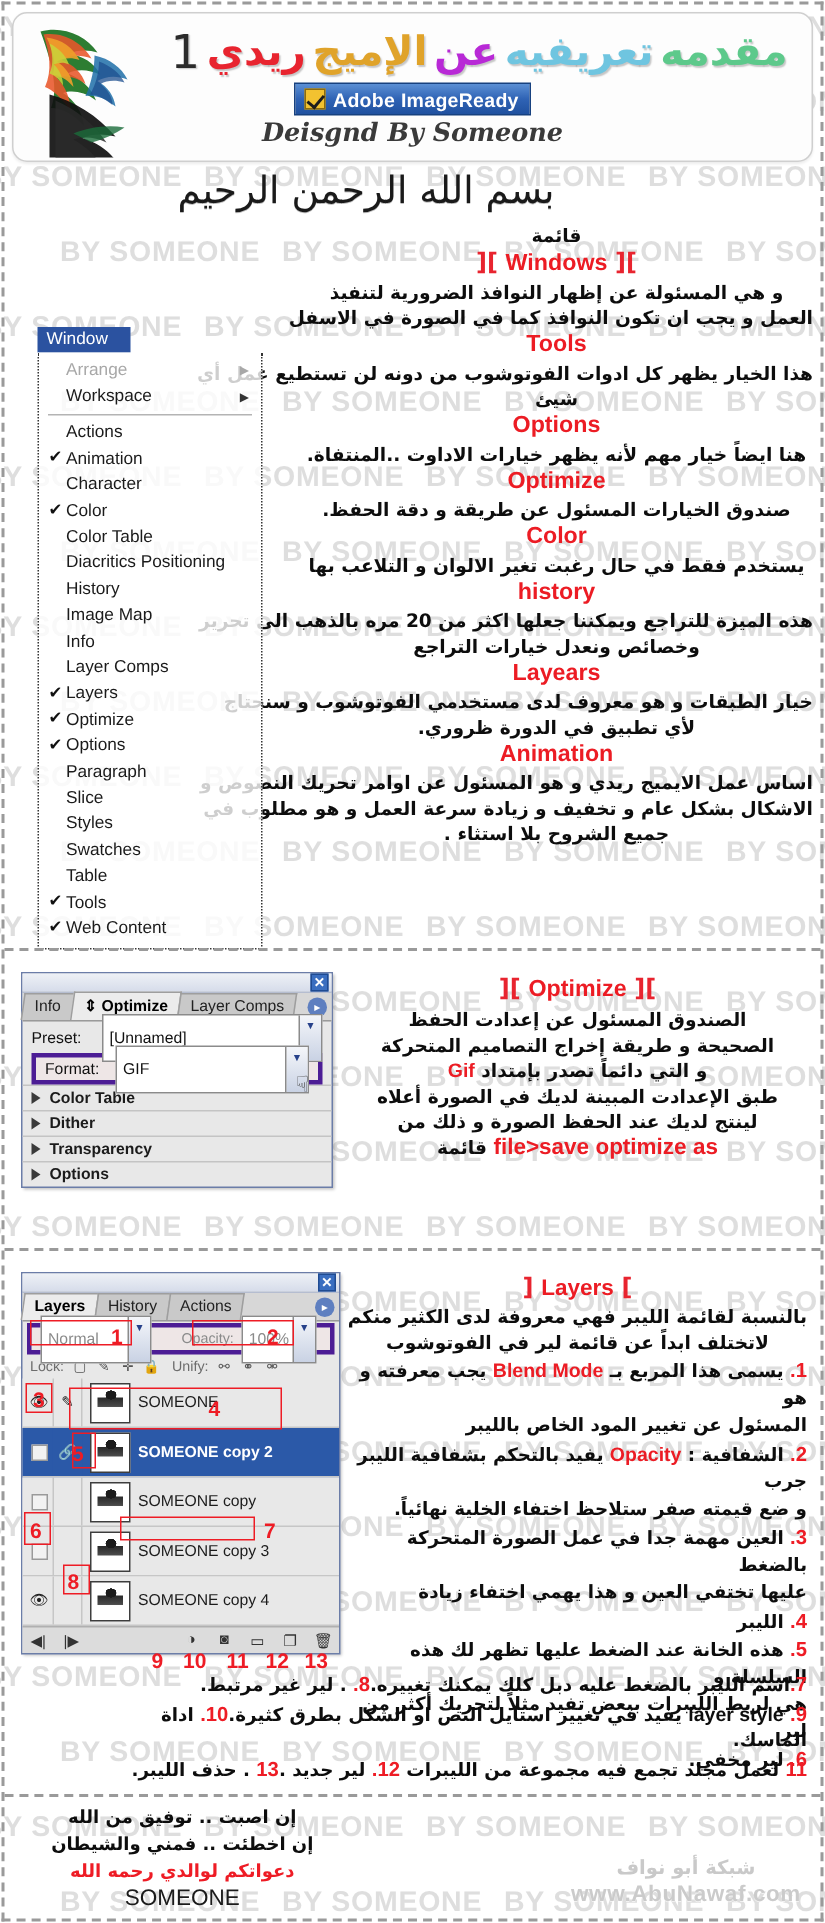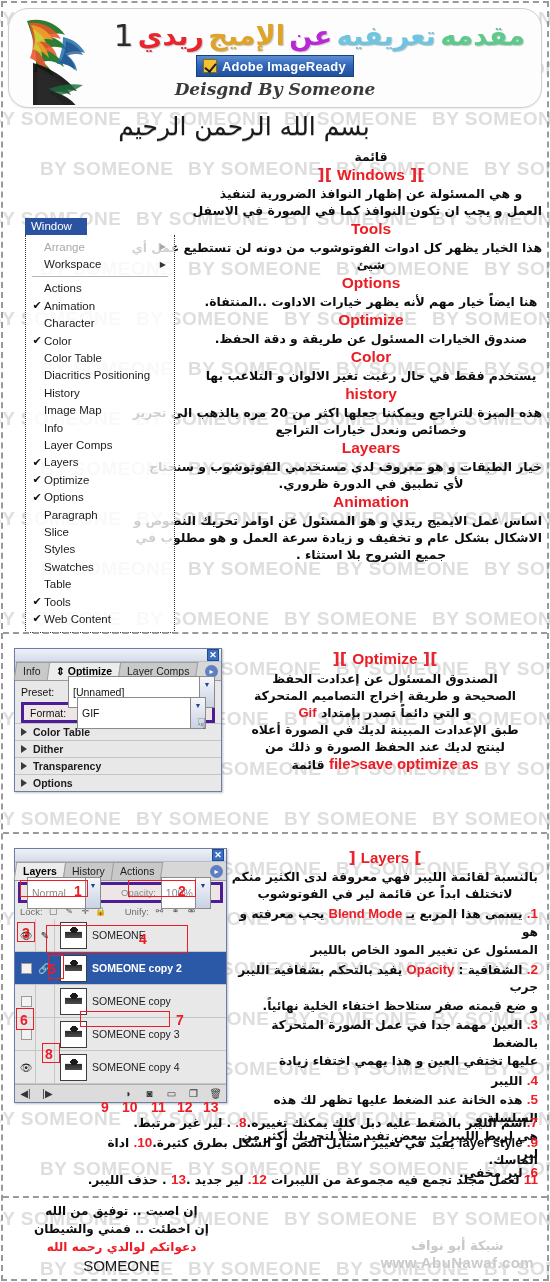--- a/index.html
+++ b/index.html
@@ -57,21 +57,21 @@
     z-index: 5;
   }
 
   
   .header {
     position: absolute;
     left: 8px; top: 8px;
     width: 534px; height: 100px;
     background: #fdfdfd;
     border: 1px solid #cfcfcf;
-    border-radius: 20px;
+    border-radius: 10px;
     z-index: 3;
     box-shadow: 0 1px 2px rgba(0,0,0,0.08);
   }
   .feather {
     position: absolute;
     left: 10px; top: 6px;
     width: 80px; height: 90px;
     z-index: 4;
   }
   .title-row {
@@ -889,21 +889,21 @@
         <span class="arrowbox">▼</span>
       </span>
     </div>
 
     <div class="lock-row">
       <span>Lock:</span>
       <span class="mini-ico">▢</span>
       <span class="mini-ico">✎</span>
       <span class="mini-ico">✛</span>
       <span class="mini-ico">🔒</span>
-      <span style="margin-left:13px;">Unify:</span>
+      <span style="margin-left:3px;">Unify:</span>
       <span class="mini-ico">⚯</span>
       <span class="mini-ico">⚭</span>
       <span class="mini-ico">⚮</span>
     </div>
 
     <div id="layers-host">
         <div class="layer-row">
           <div class="eye-cell">👁</div>
           <div class="link-cell">✎</div>
           <div class="thumb">

